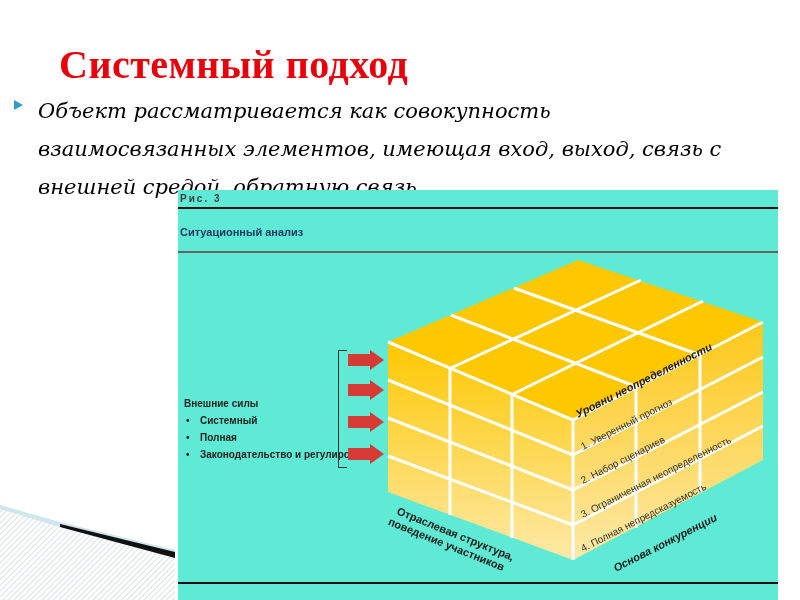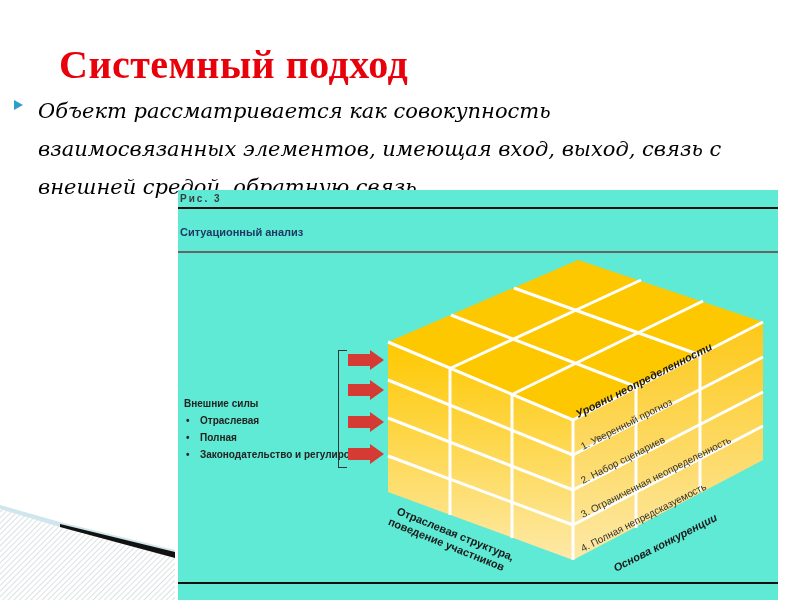--- a/index.html
+++ b/index.html
@@ -44,21 +44,21 @@
 
 <div class="figure">
   <div class="fig-label">Рис. 3</div>
   <div class="rule" style="top:17px;height:2px;"></div>
   <div class="fig-title">Ситуационный анализ</div>
   <div class="rule" style="top:61px;height:2px;background:#666;"></div>
 
   <div class="forces">
     <div>Внешние силы</div>
     <ul>
-      <li class="bul">Отраслевая</li>
+      <li class="bul">Системный</li>
       <li class="bul">Полная</li>
       <li class="bul">Законодательство и регулирование</li>
     </ul>
   </div>
 
   <div class="bracket"></div>
   <svg class="arrow" style="top:160px" viewBox="0 0 36 20">
       <polygon points="0,4 22,4 22,0 36,10 22,20 22,16 0,16" fill="#d63a35"></polygon>
     </svg>
   <svg class="arrow" style="top:190px" viewBox="0 0 36 20">

